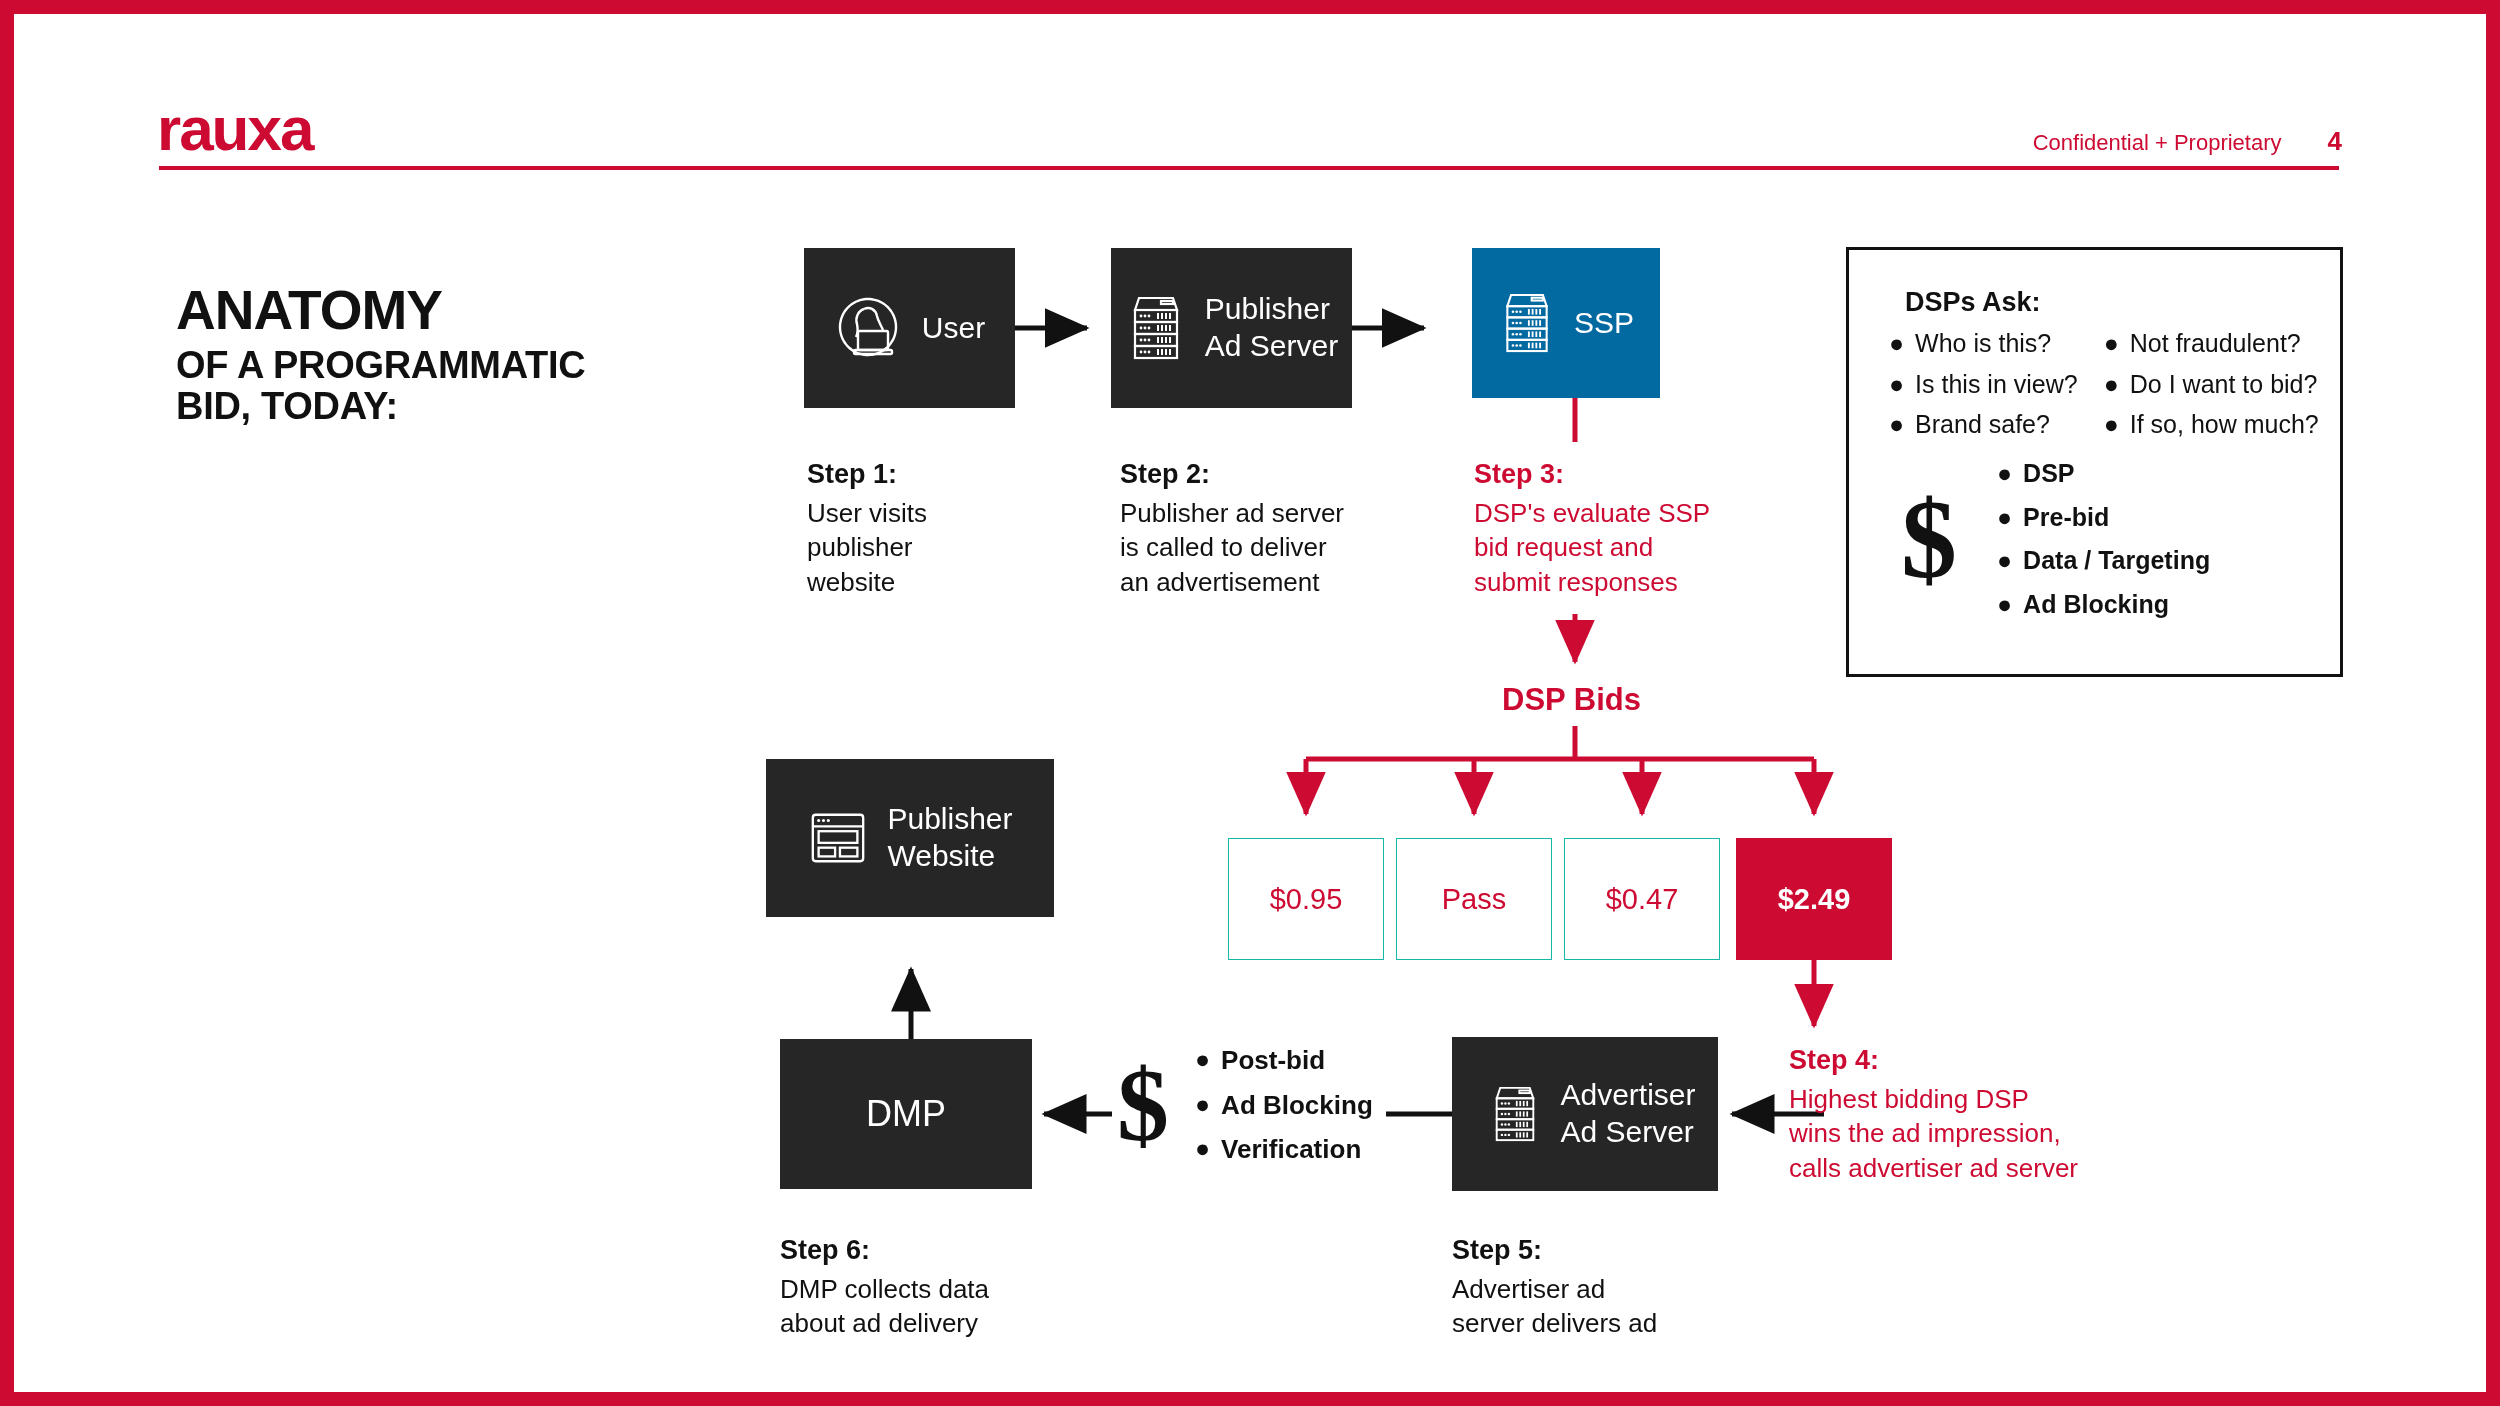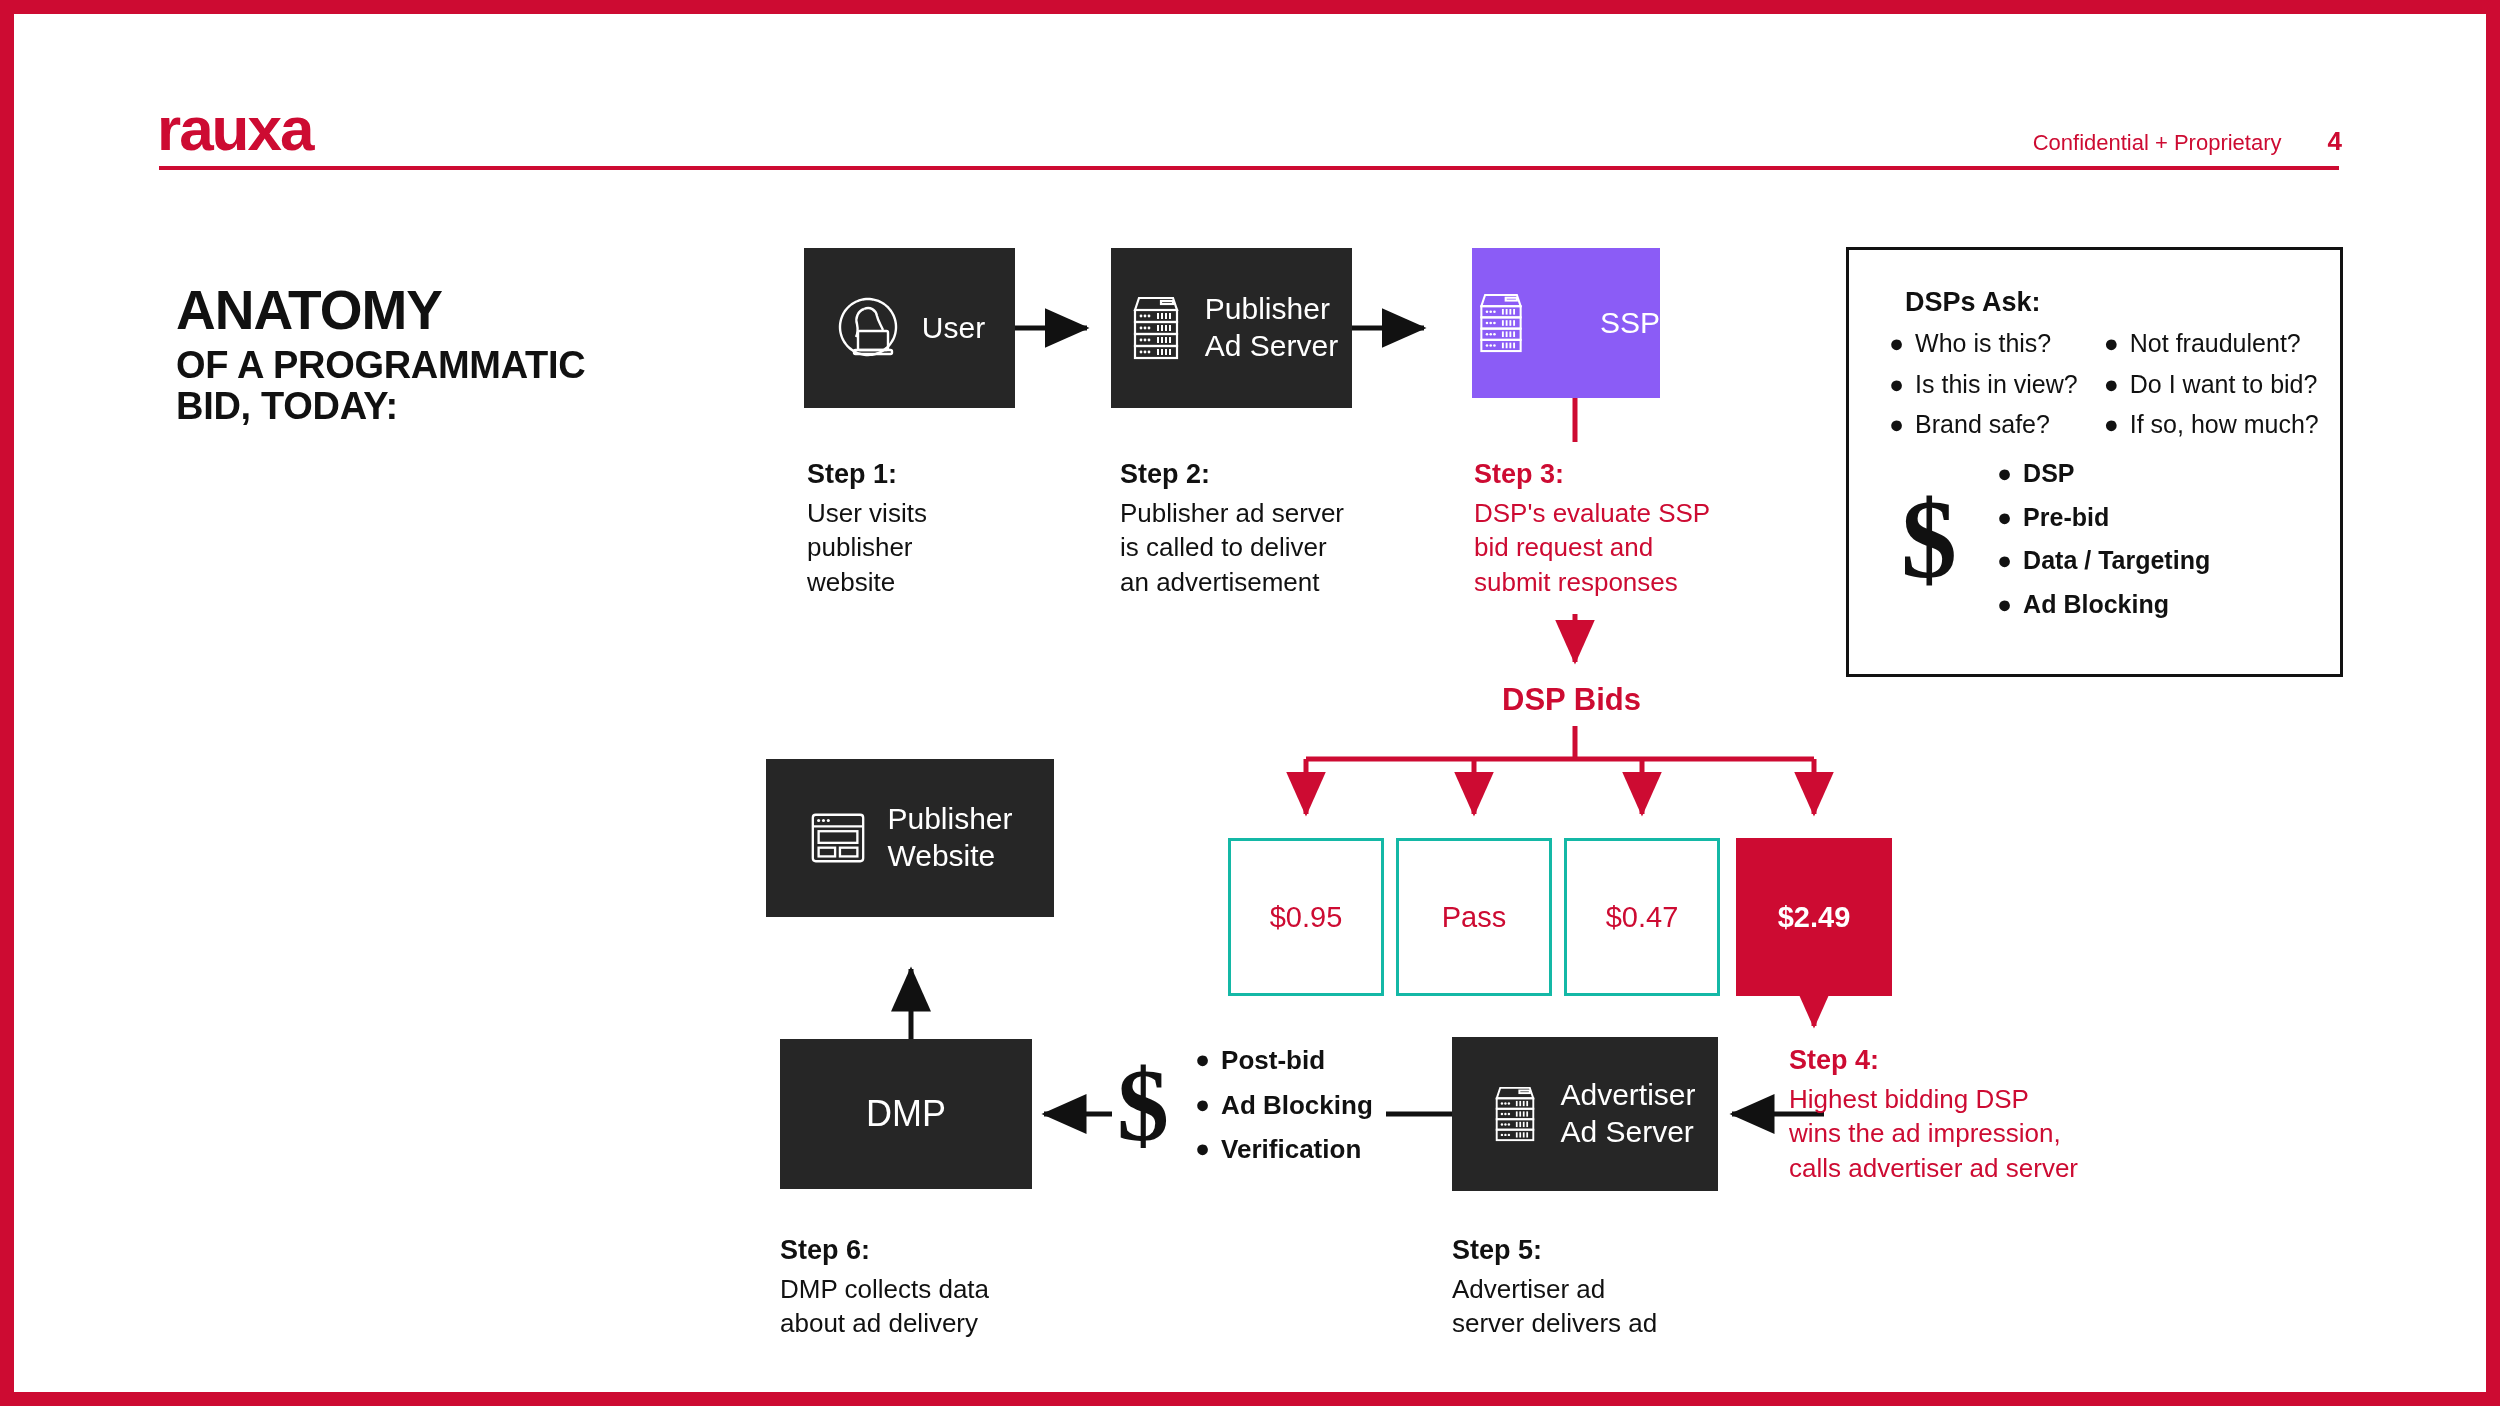--- a/index.html
+++ b/index.html
@@ -40,21 +40,21 @@
   .title .l2{font-size:38px;letter-spacing:-0.3px;display:block;margin-top:6px;}
   .title .l3{font-size:38px;letter-spacing:-0.3px;display:block;}
   
   .node{
     position:absolute;
     background:#262626;
     display:flex;align-items:center;justify-content:center;
     gap:18px;
     color:#fff;
   }
-  .node.red{background:#8b5cf6;justify-content:space-between;}
+  .node.red{background:#0369a1;}
   .node-label{font-size:30px;line-height:1.22;white-space:pre-line;text-align:left;}
   .node-label.center{text-align:center;}
   .ico{flex:0 0 auto;display:block;}
   
   .step{position:absolute;color:#111;line-height:1.33;}
   .step .st{font-size:27px;font-weight:bold;display:block;margin-bottom:3px;}
   .step .sb{font-size:26px;display:block;white-space:pre-line;}
   .step.red{color:#cd0b32;}
   
   .panel{
@@ -79,22 +79,22 @@
   .dollar{font-size:112px;font-weight:bold;color:#111;line-height:0.9;font-family:"Liberation Serif",serif;}
   .dollar.small{font-size:104px;}
   .panel-money .list{display:flex;flex-direction:column;gap:16px;}
   .bul.bold{font-weight:bold;font-size:25px;}
   
   .dspbids-label{
     position:absolute;left:1488px;top:668px;
     font-size:31px;font-weight:bold;color:#cd0b32;
   }
   .bidbox{
-    position:absolute;top:824px;width:156px;height:158px;
-    border:3px solid #14b8a6;box-sizing:border-box;background:#fff;
+    position:absolute;top:824px;width:156px;height:122px;
+    border:1px solid #14b8a6;box-sizing:border-box;background:#fff;
     display:flex;align-items:center;justify-content:center;
     color:#cd0b32;font-size:29px;
   }
   .bidbox.win{background:#cd0b32;border-color:#cd0b32;color:#fff;font-weight:bold;}
   
   .midmoney{
     position:absolute;left:1103px;top:1032px;
     display:flex;align-items:center;gap:26px;
   }
   .midmoney .list{display:flex;flex-direction:column;gap:16px;}

